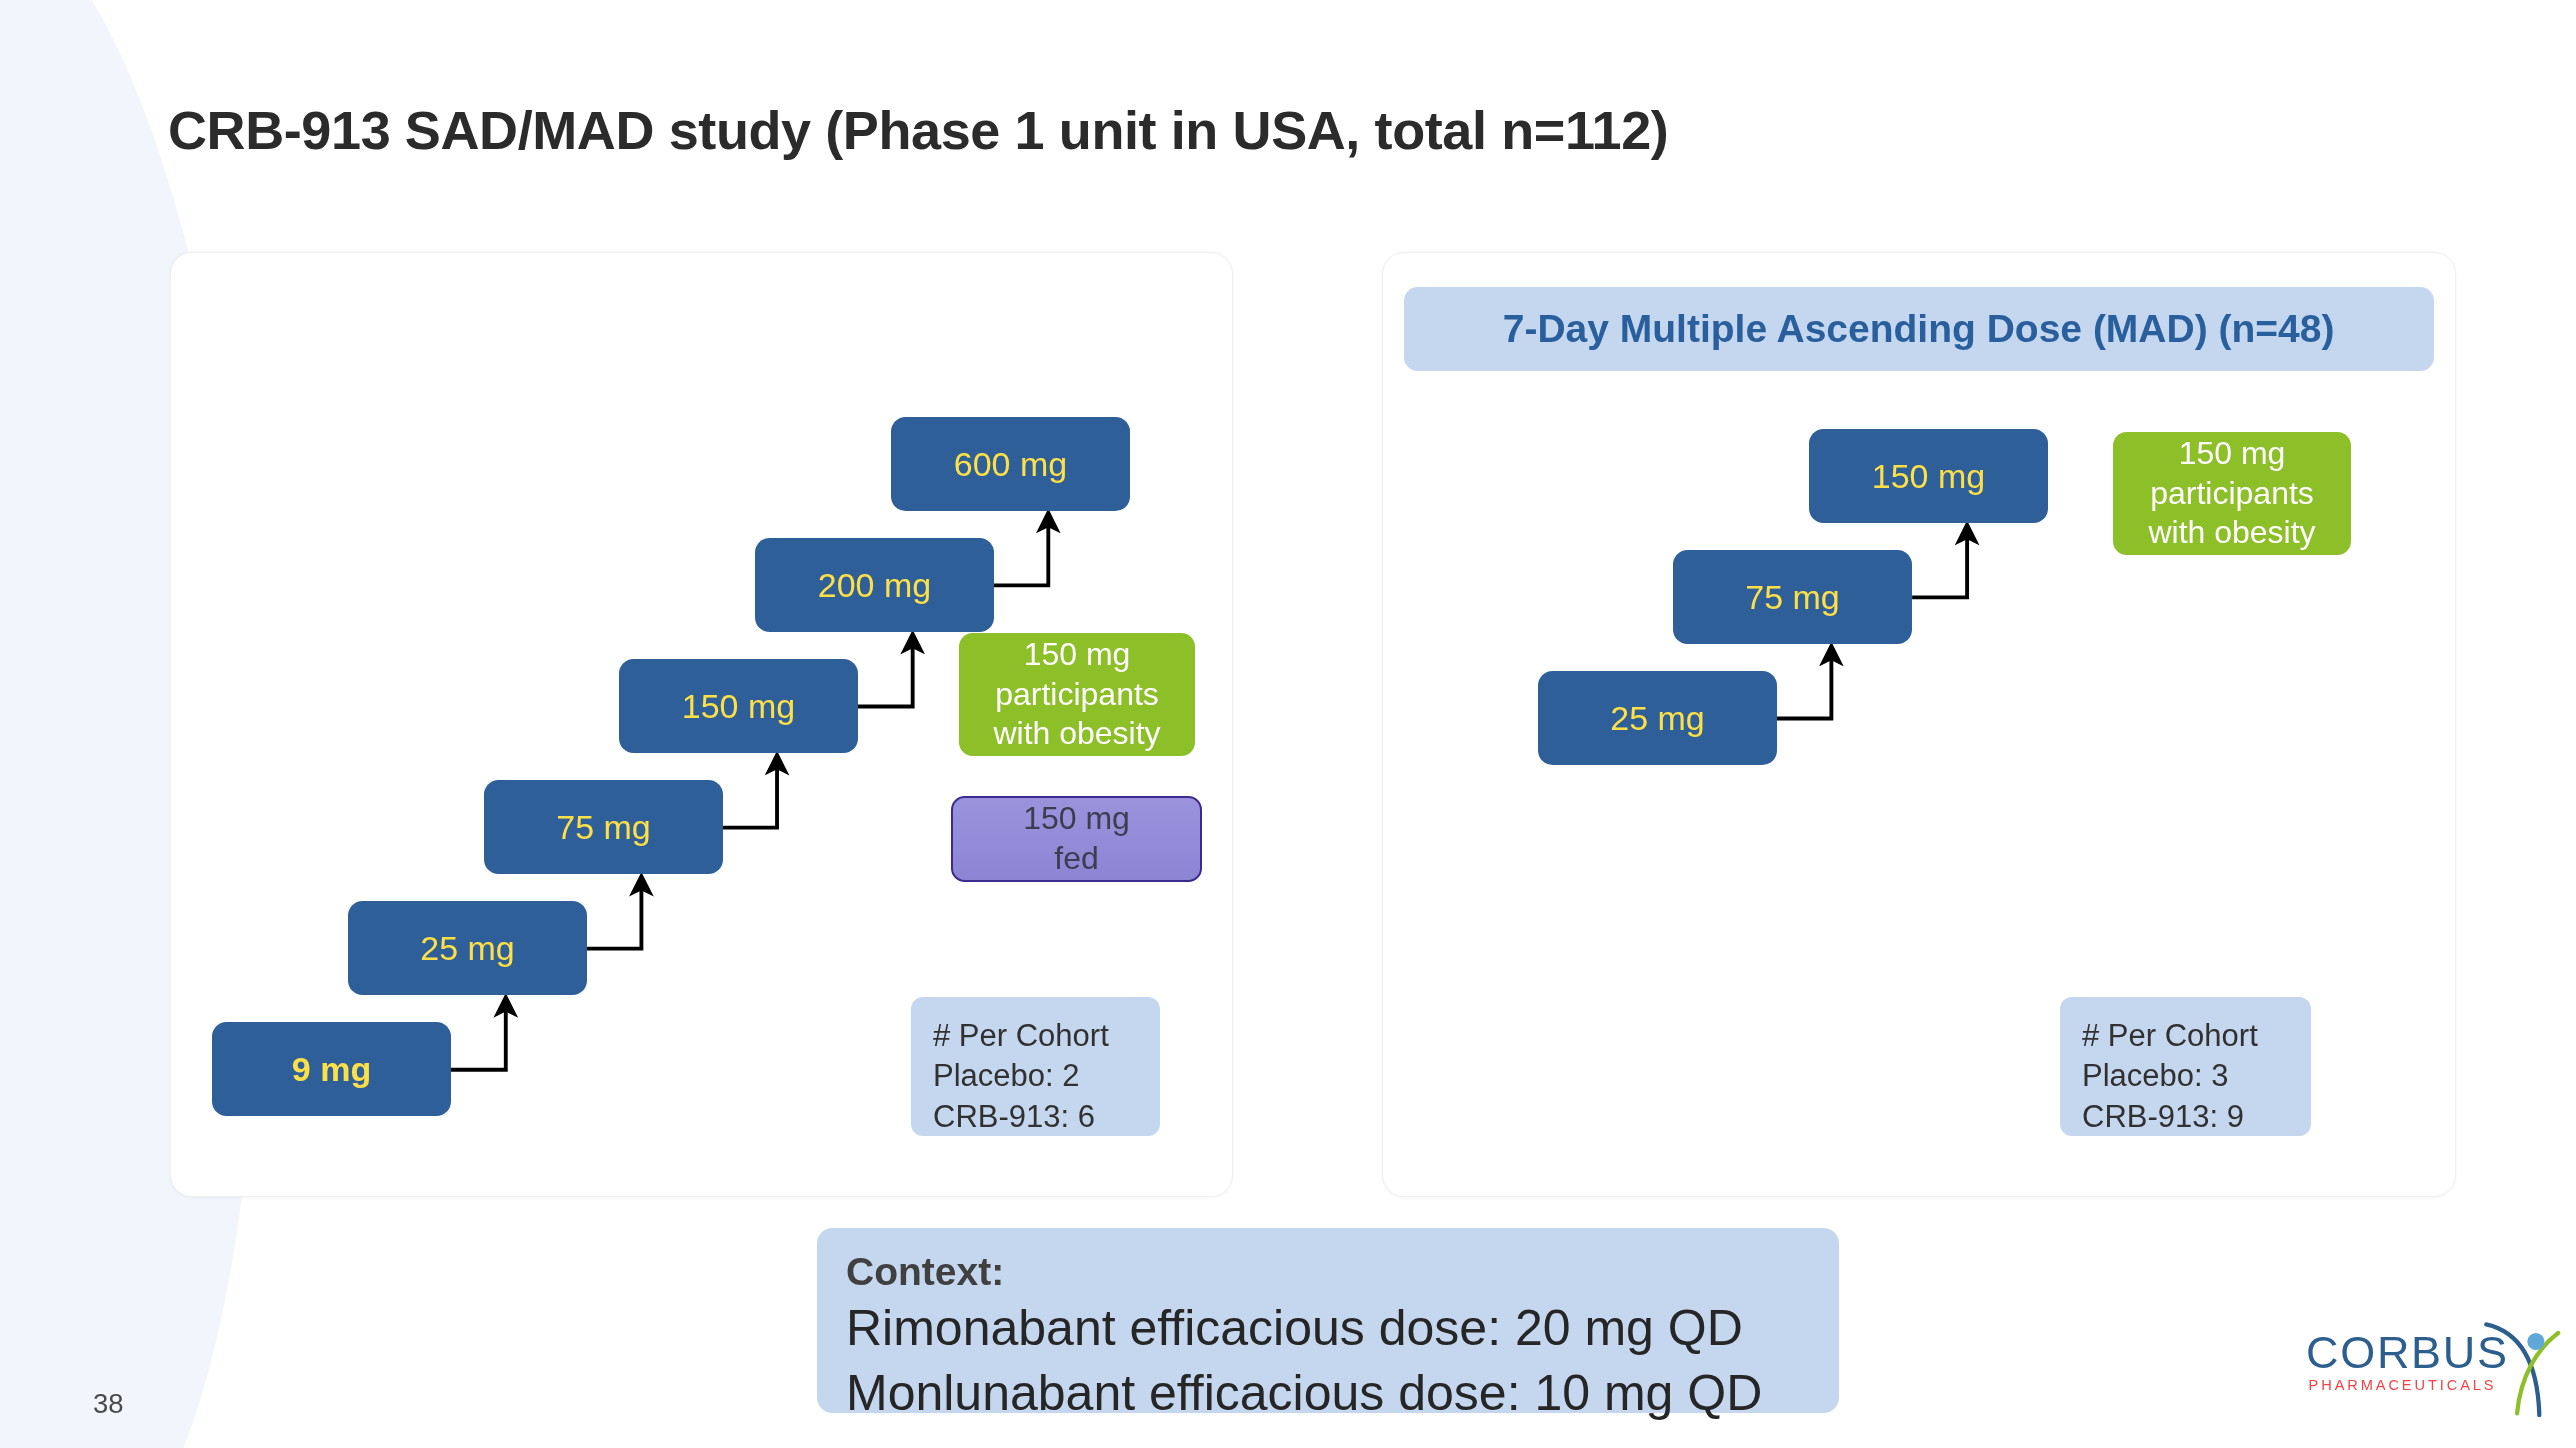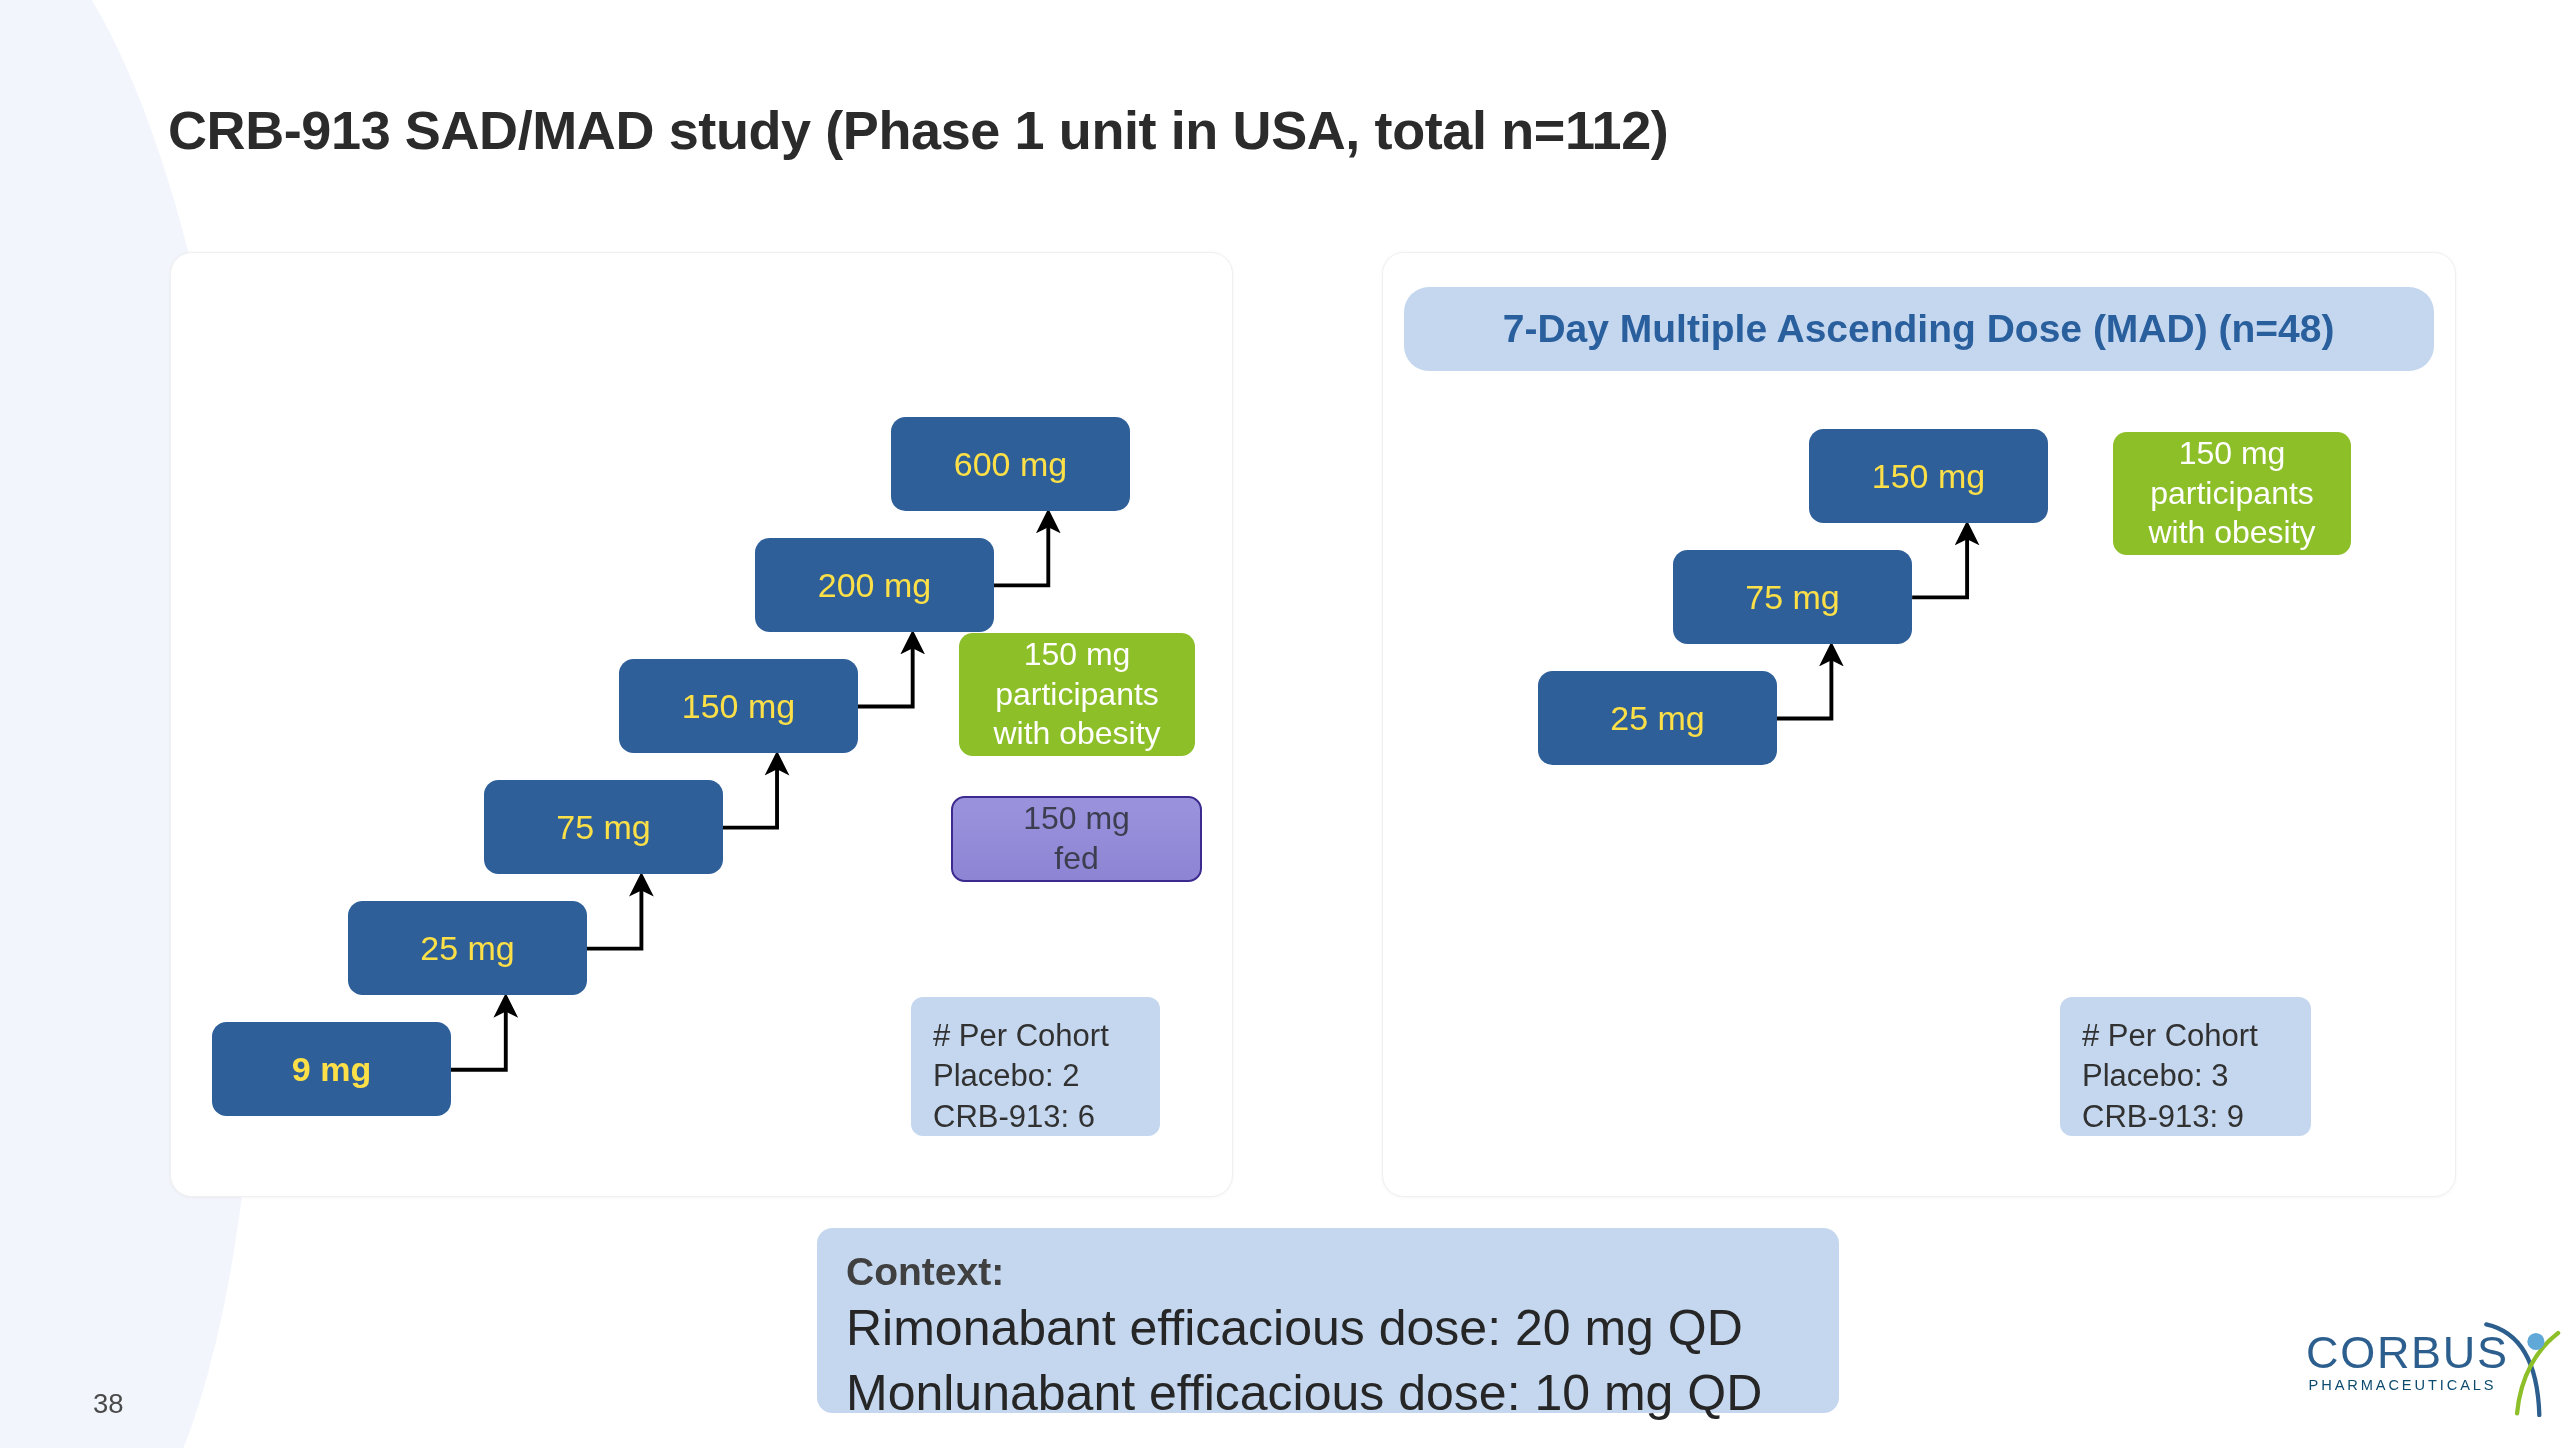--- a/index.html
+++ b/index.html
@@ -65,21 +65,21 @@
     justify-content: center;
     color: #2a5f9e;
     font-weight: bold;
     font-size: 39px;
     white-space: nowrap;
   }
   #header-sad {
     left: 39px; top: 39px; width: 989px; height: 86px;
   }
   #header-mad {
-    left: 20.6px; top: 34px; width: 1030px; height: 84px; border-radius: 25px;
+    left: 20.6px; top: 34px; width: 1030px; height: 84px;
   }
 
   
   .dose-box {
     position: absolute;
     background: #2e5f99;
     border-radius: 14.6px;
     display: flex;
     align-items: center;
     justify-content: center;
@@ -209,21 +209,21 @@
     font-size: 45px;
     letter-spacing: 1.7px;
     color: #2d5f8e;
     font-family: "Liberation Sans", sans-serif;
   }
   #logo .logo-sub {
     position: absolute;
     left: 2.6px; top: 55px;
     font-size: 14.6px;
     letter-spacing: 2.9px;
-    color: #0c4a6e;
+    color: #ef4444;
   }
   #logo .logo-mark {
     position: absolute;
     left: 170px; top: -3.4px;
     width: 89px; height: 98px;
   }
 </style>
 </head>
 <body>
 

